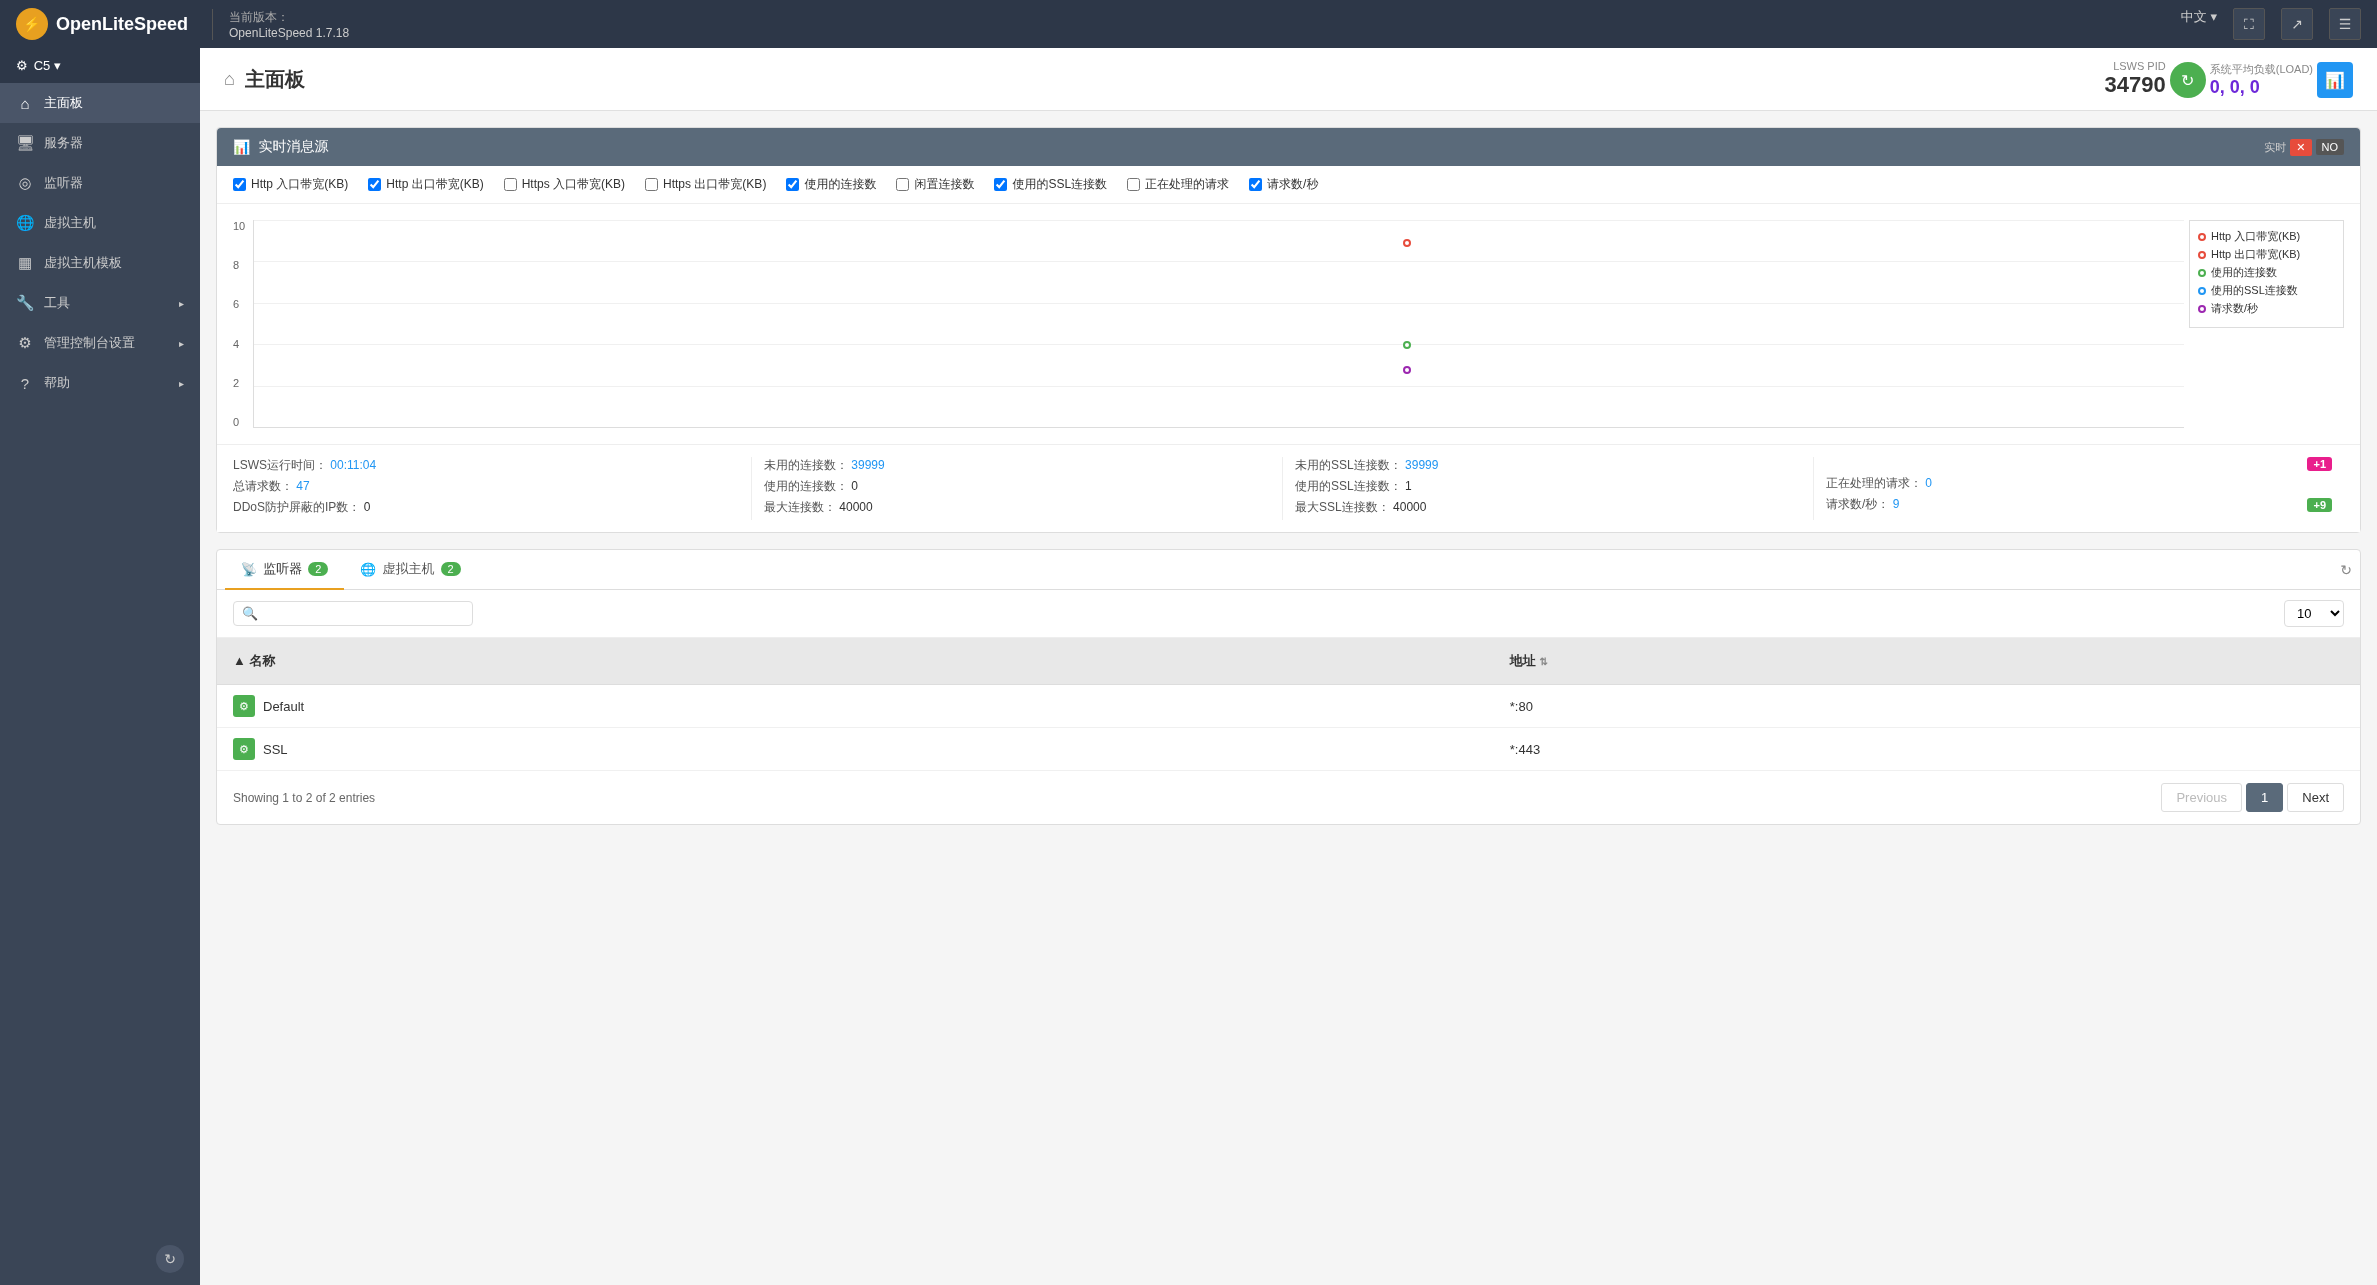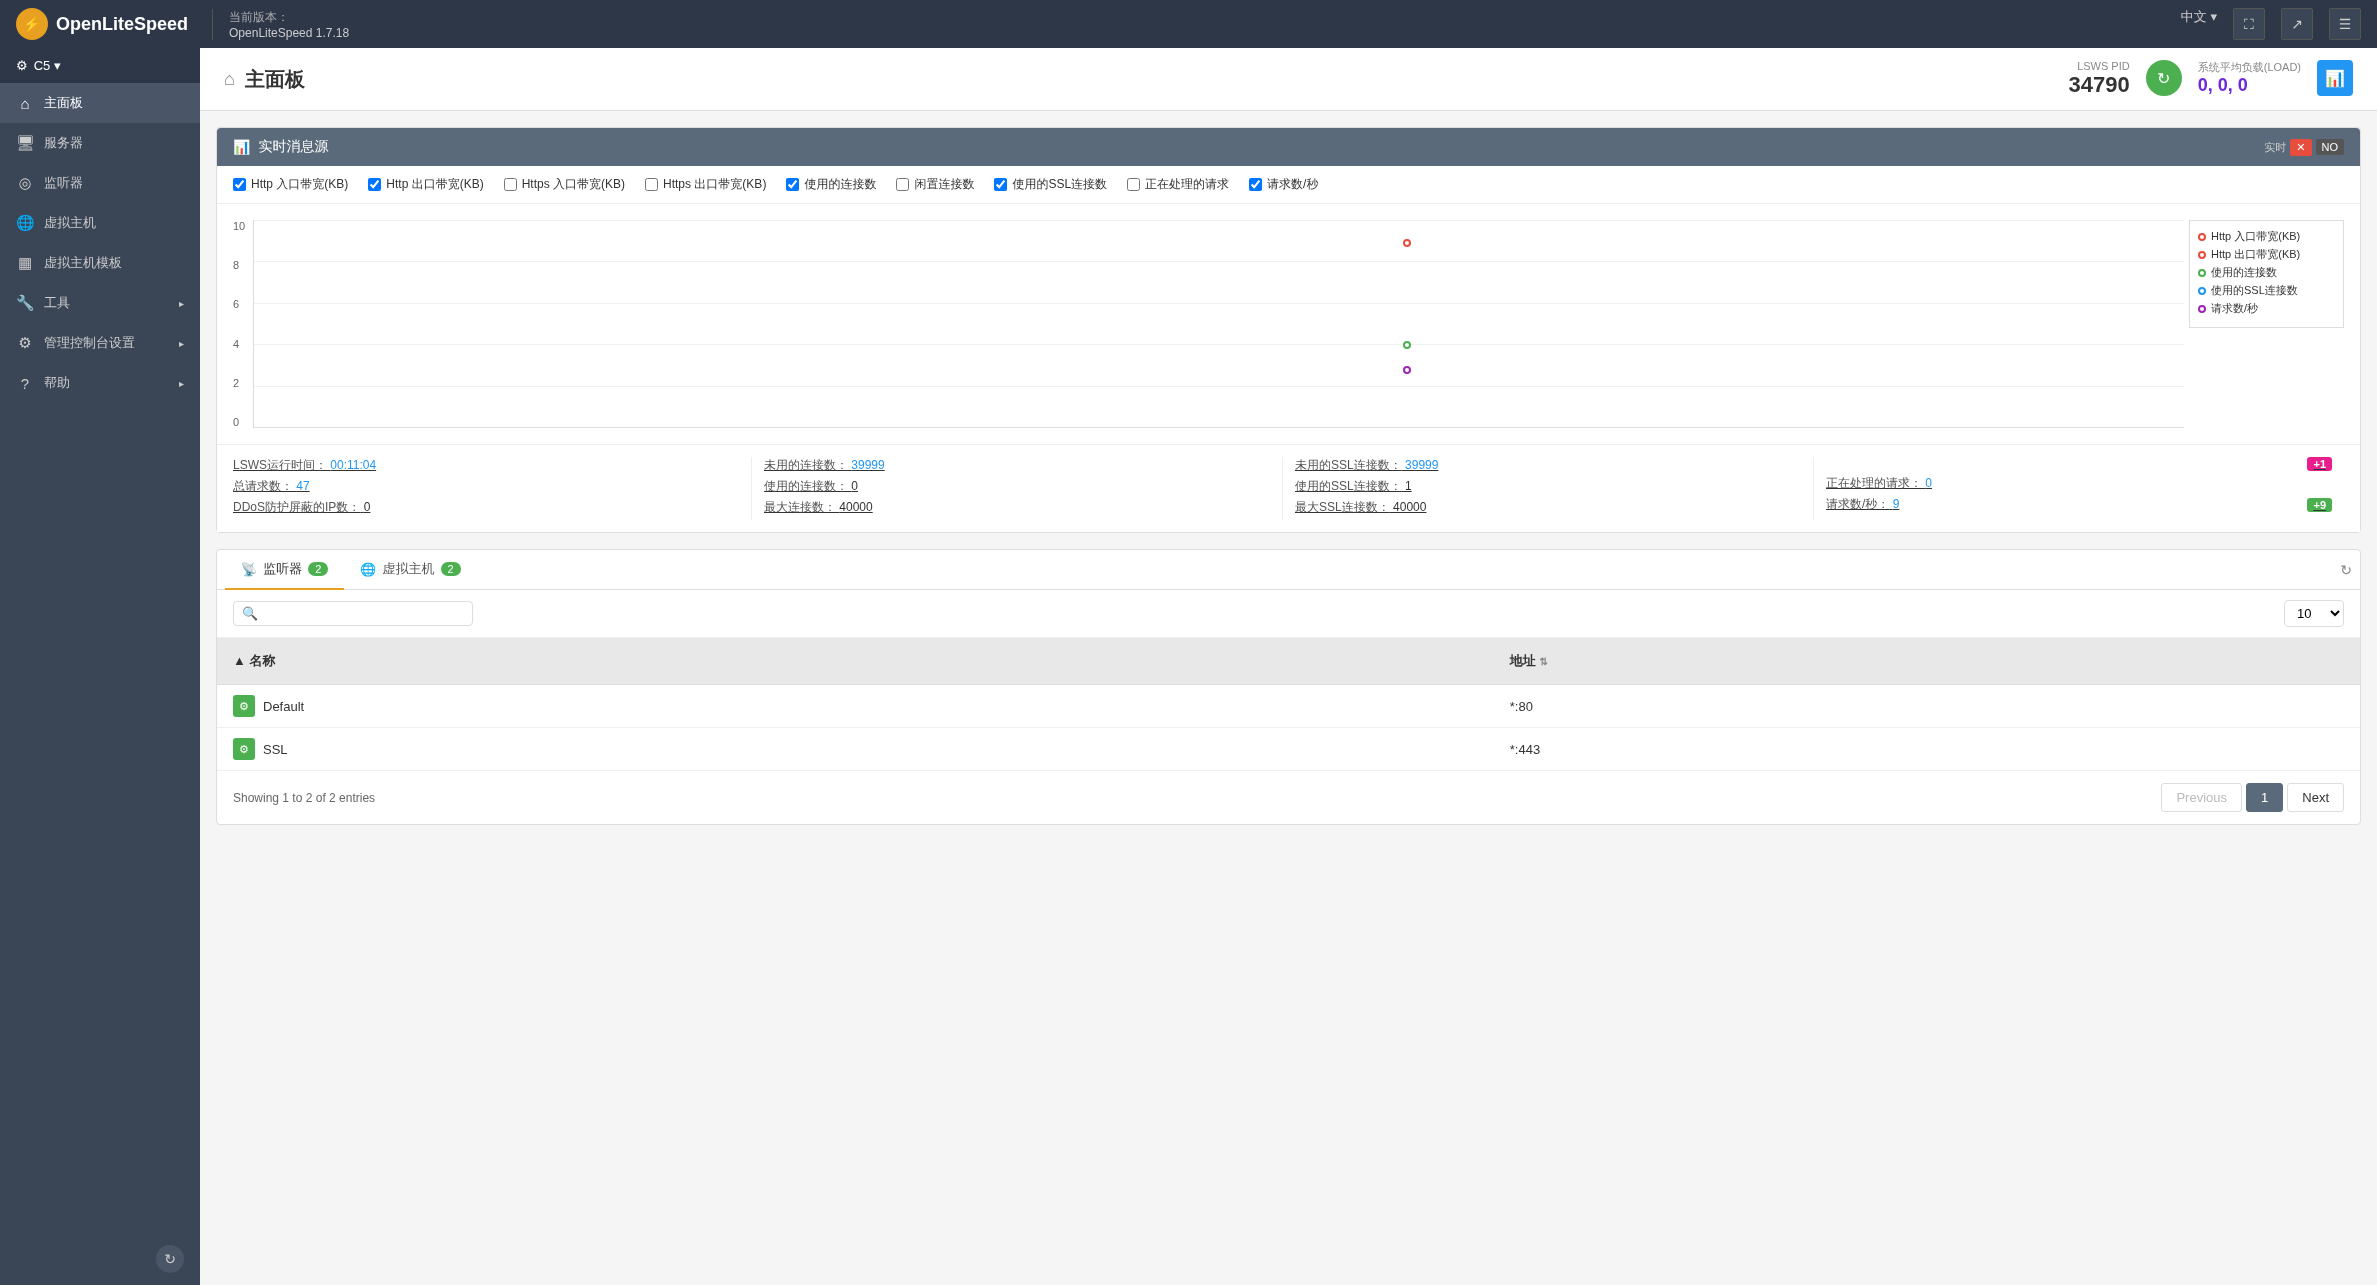--- a/index.html
+++ b/index.html
@@ -104,21 +104,21 @@
     .page-header {
       background: #fff;
       padding: 12px 24px;
       display: flex;
       align-items: center;
       justify-content: space-between;
       border-bottom: 1px solid #e0e0e0;
     }
     .page-title { font-size: 20px; font-weight: bold; color: #333; display: flex; align-items: center; gap: 10px; }
     .page-title .home-icon { color: #888; font-size: 18px; }
-    .page-header-right { display: flex; align-items: flex-start; gap: 16px; }
+    .page-header-right { display: flex; align-items: flex-end; gap: 4px; }
     .pid-info { text-align: right; }
     .pid-label { font-size: 11px; color: #888; }
     .pid-value { font-size: 22px; font-weight: bold; color: #333; }
     .status-btn {
       width: 36px; height: 36px;
       background: #4caf50;
       border-radius: 50%;
       display: flex; align-items: center; justify-content: center;
       color: #fff; font-size: 16px; cursor: pointer;
     }
@@ -228,21 +228,20 @@
     .legend-dot { width: 8px; height: 8px; border-radius: 50%; border: 2px solid; }
 
     
     .stats-row {
       display: flex;
       padding: 12px 16px;
       gap: 0;
       border-top: 1px solid #eee;
       background: #fff;
       font-size: 12px;
-      text-decoration: underline;
     }
     .stats-col { flex: 1; padding: 0 12px; border-right: 1px solid #eee; }
     .stats-col:last-child { border-right: none; }
     .stats-col:first-child { padding-left: 0; }
     .stat-item { margin-bottom: 4px; }
     .stat-label { color: #555; }
     .stat-value { color: #2196f3; font-weight: 500; }
     .stat-badge {
       display: inline-block;
       padding: 1px 6px;

